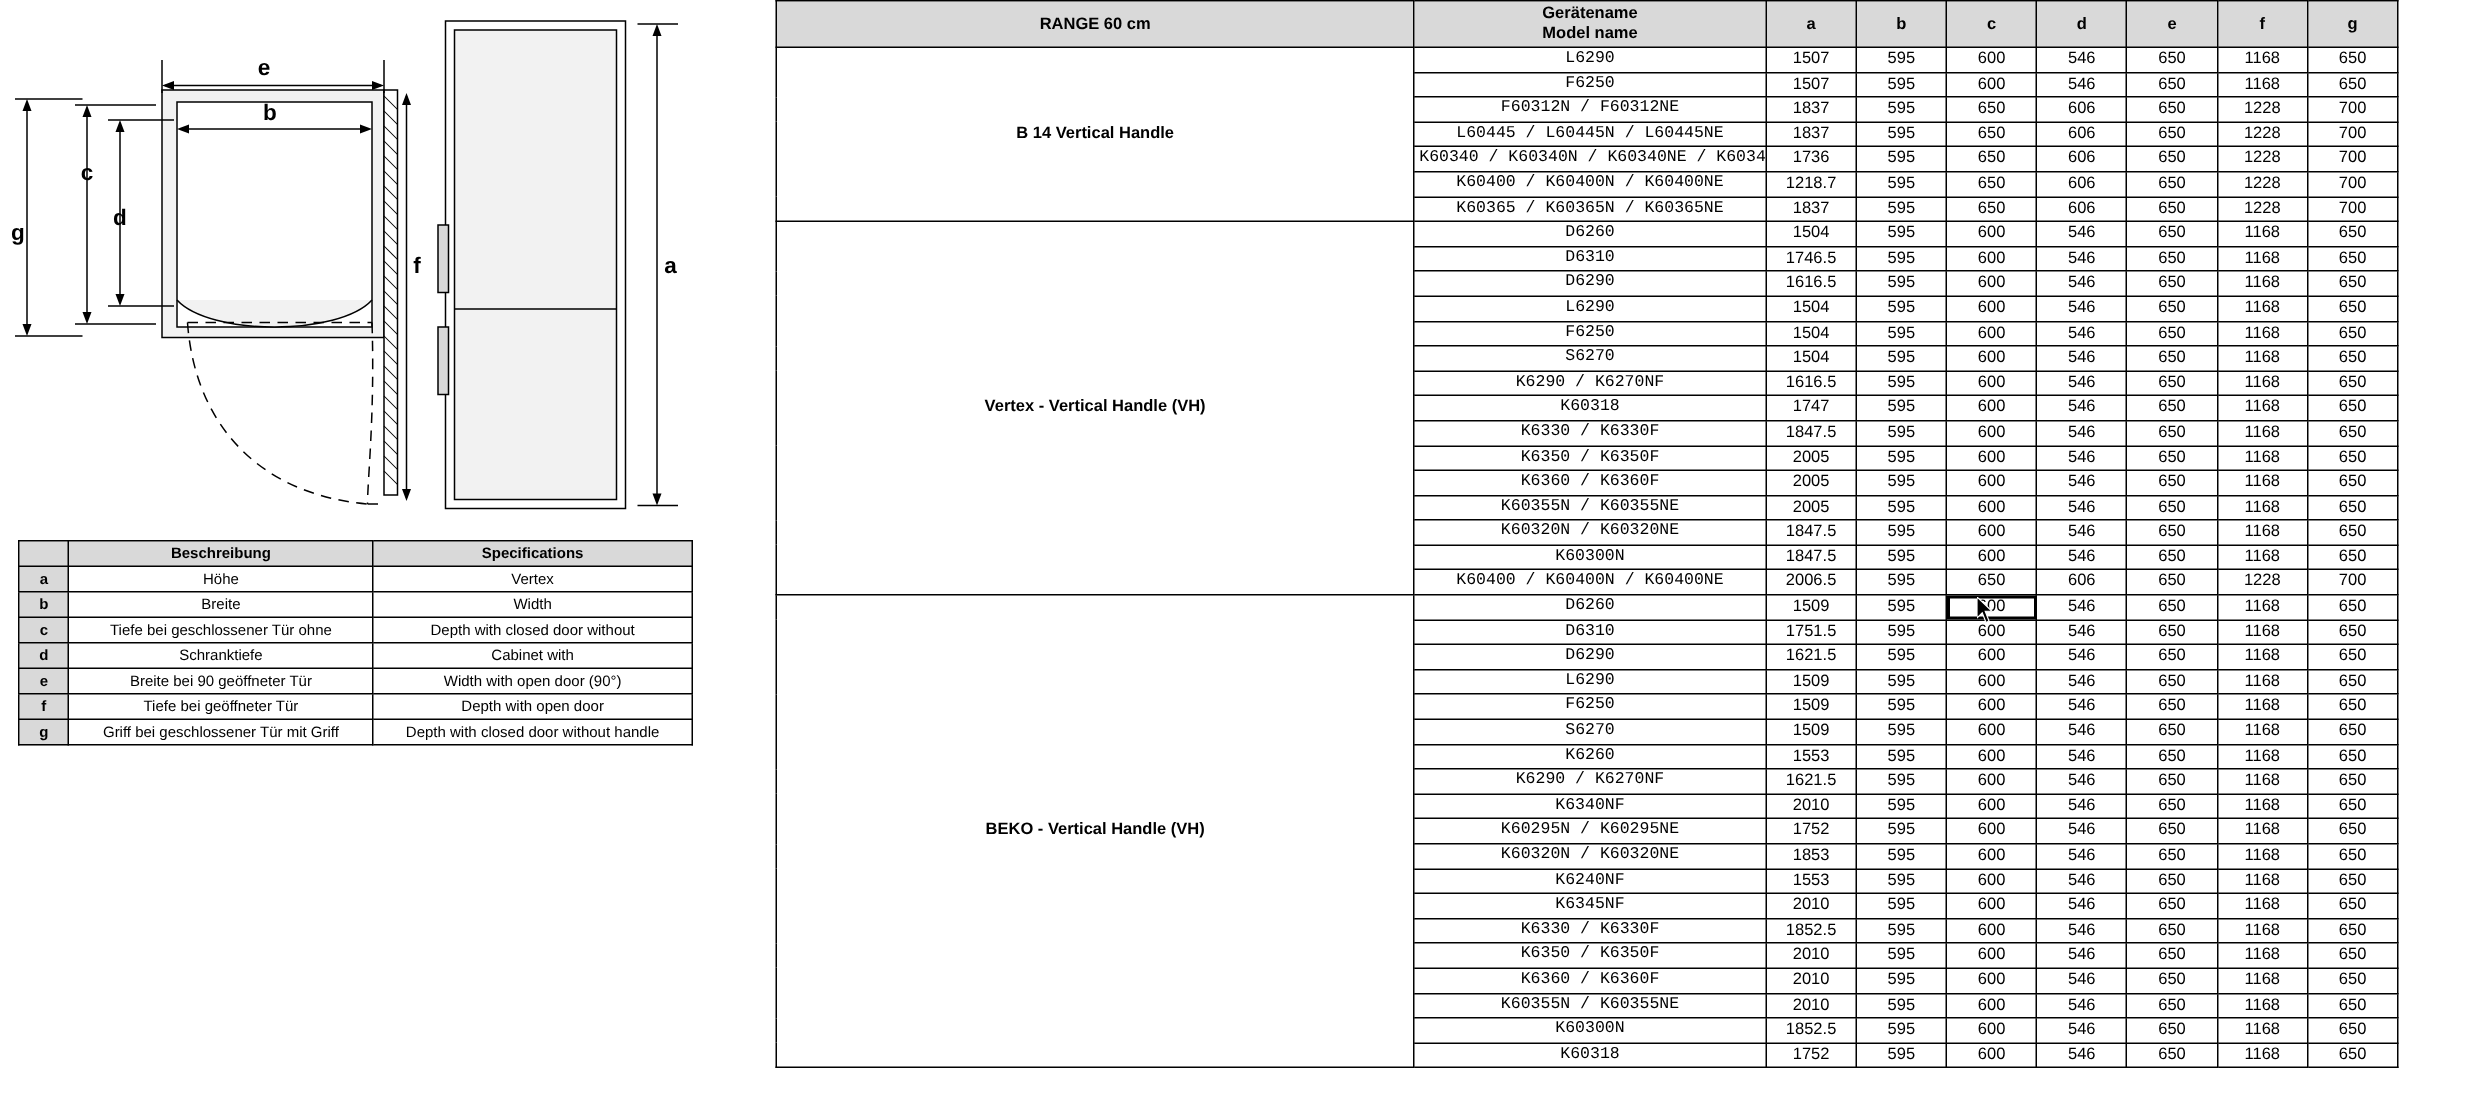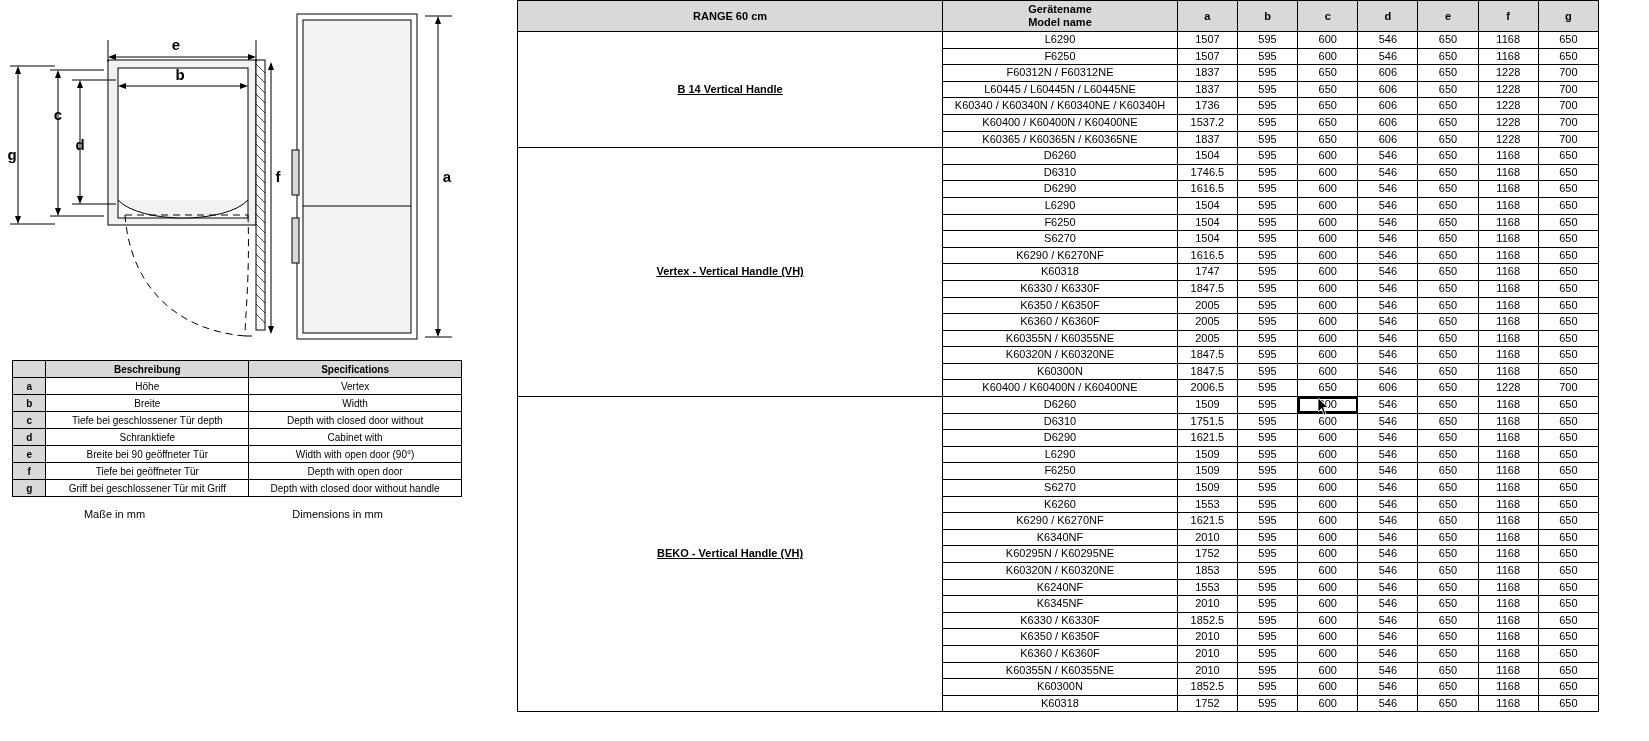--- a/index.html
+++ b/index.html
@@ -20,22 +20,22 @@
   .units .u1{width:205px;}
   .units .u2{width:235px;}
   
   .tbl-wrap{position:absolute;left:482px;top:0;width:1167px;height:710px;padding-left:35px;}
   table.main{border-collapse:collapse;width:1082px;table-layout:fixed;}
   table.main th,table.main td{border:1px solid #000;font-size:11px;height:15.6px;line-height:15.6px;padding:0 3px;text-align:center;overflow:hidden;white-space:nowrap;}
   table.main thead th{background:#d9d9d9;font-weight:bold;height:30px;line-height:13px;}
   .c-group{width:424px;}
   .c-model{width:234px;text-align:left !important;}
   .c-num{width:60px;}
-  td.group{font-weight:bold;vertical-align:middle;text-align:center;text-decoration:underline;}
-  td.model{text-align:left;padding-left:5px;}
+  td.group{font-weight:bold;vertical-align:middle;text-align:center;}
+  td.model{text-align:left;padding-left:5px;font-family:Liberation Mono, monospace;}
   td.sel{outline:2px solid #000;outline-offset:-2px;position:relative;}
   .cursor{position:absolute;left:1318px;top:398px;width:12px;height:18px;pointer-events:none;}
 </style>
 </head>
 <body>
 
 <div class="left-pane">
 
   <div class="drawing">
     <svg width="470" height="350" viewBox="0 0 470 350">
@@ -153,21 +153,21 @@
         <td class="de">Höhe</td>
         <td class="en">Vertex</td>
       </tr>
       <tr>
         <td class="key">b</td>
         <td class="de">Breite</td>
         <td class="en">Width</td>
       </tr>
       <tr>
         <td class="key">c</td>
-        <td class="de">Tiefe bei geschlossener Tür depth</td>
+        <td class="de">Tiefe bei geschlossener Tür ohne</td>
         <td class="en">Depth with closed door without</td>
       </tr>
       <tr>
         <td class="key">d</td>
         <td class="de">Schranktiefe</td>
         <td class="en">Cabinet with</td>
       </tr>
       <tr>
         <td class="key">e</td>
         <td class="de">Breite bei 90 geöffneter Tür</td>
@@ -179,24 +179,20 @@
         <td class="en">Depth with open door</td>
       </tr>
       <tr>
         <td class="key">g</td>
         <td class="de">Griff bei geschlossener Tür mit Griff</td>
         <td class="en">Depth with closed door without handle</td>
       </tr>
     </tbody>
   </table>
 
-  <div class="units">
-    <span class="u1">Maße in mm</span>
-    <span class="u2">Dimensions in mm</span>
-  </div>
 </div>
 
 <div class="tbl-wrap">
   <table class="main">
     <colgroup>
       <col class="c-group">
         <col class="c-model">
       <col class="c-num">
         <col class="c-num">
         <col class="c-num">
@@ -268,21 +264,21 @@
           <td>1736</td>
           <td>595</td>
           <td>650</td>
           <td>606</td>
           <td>650</td>
           <td>1228</td>
           <td>700</td>
         </tr>
         <tr>
           <td class="model">K60400 / K60400N / K60400NE</td>
-          <td>1537.2</td>
+          <td>1218.7</td>
           <td>595</td>
           <td>650</td>
           <td>606</td>
           <td>650</td>
           <td>1228</td>
           <td>700</td>
         </tr>
         <tr>
           <td class="model">K60365 / K60365N / K60365NE</td>
           <td>1837</td>

